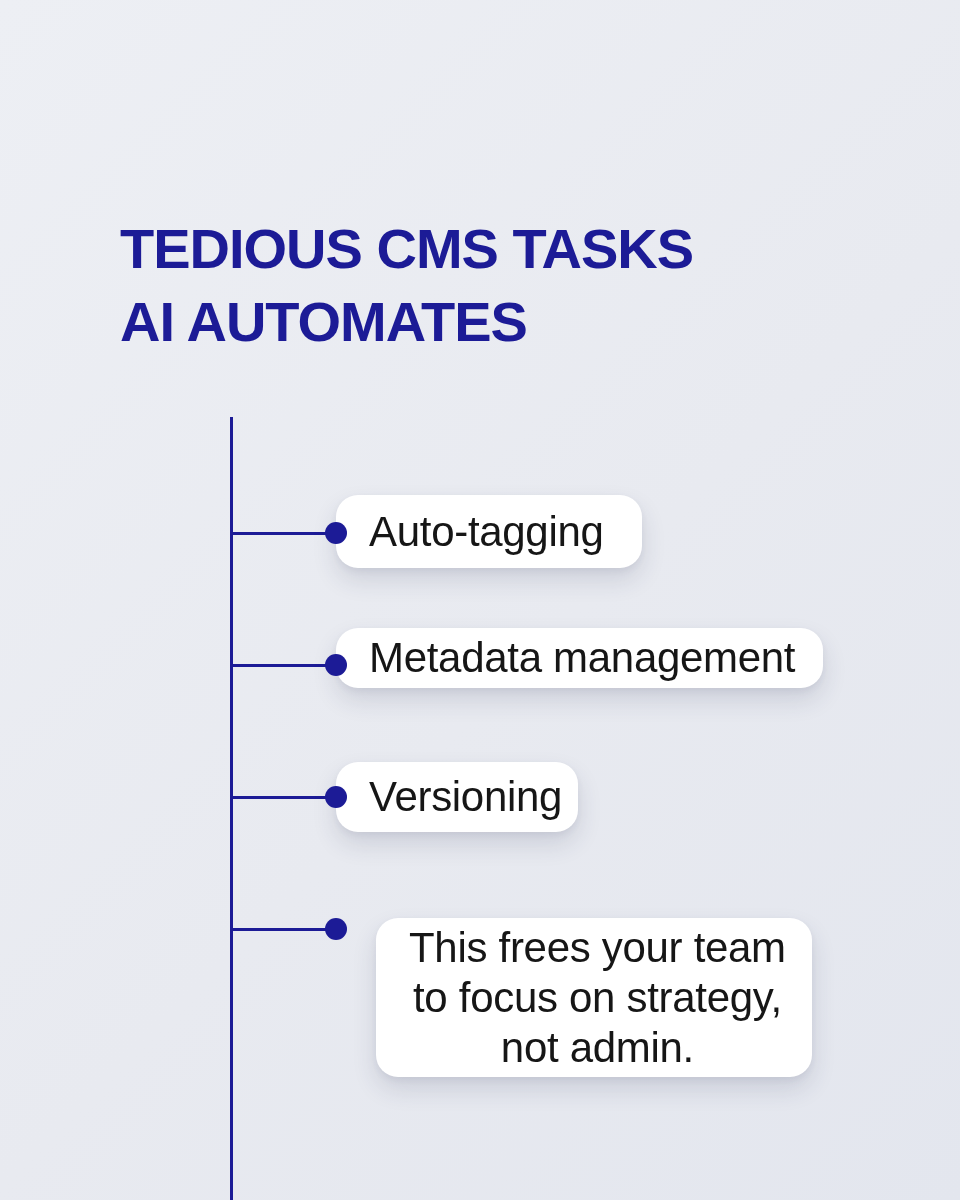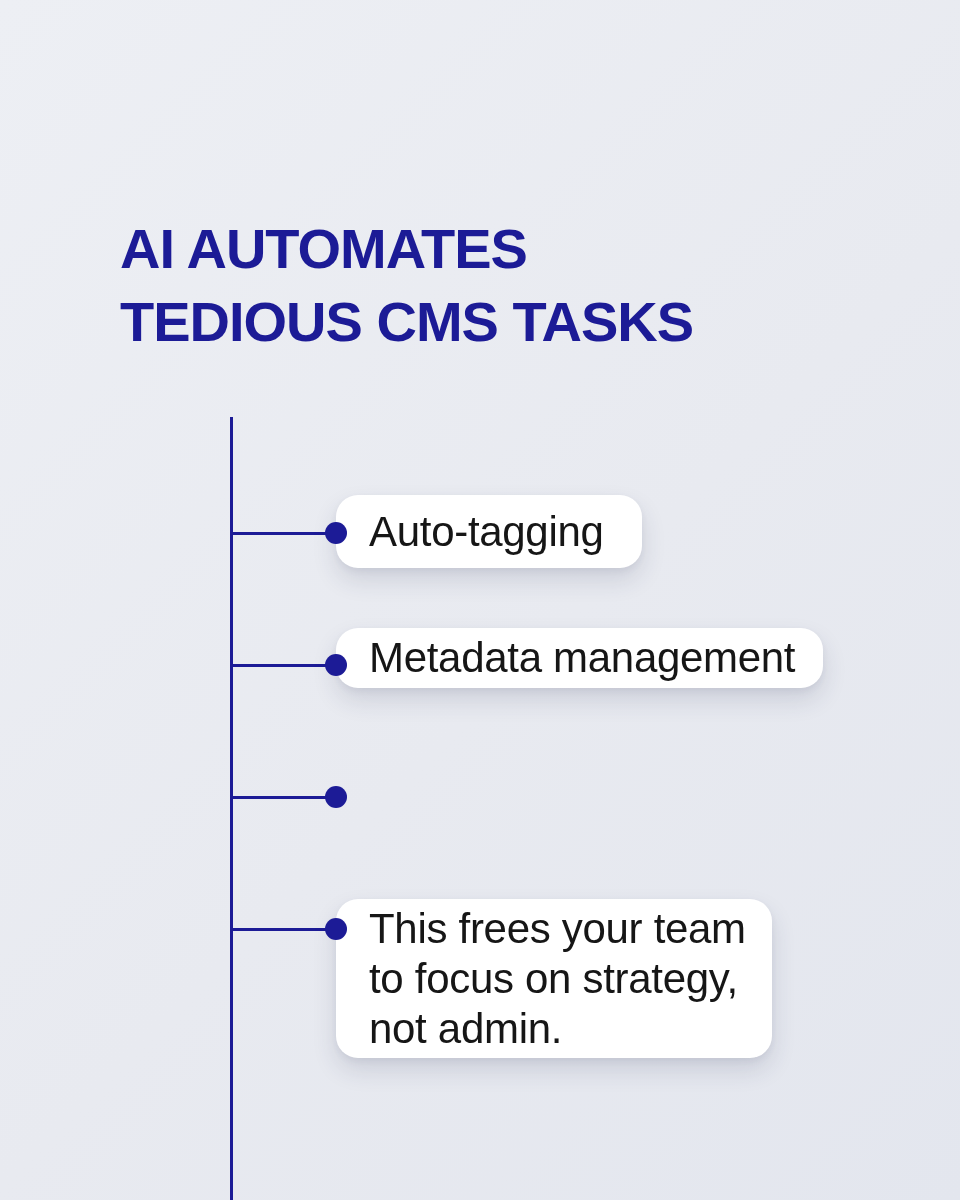--- a/index.html
+++ b/index.html
@@ -83,52 +83,56 @@
   }
   .card .card-label {
     display: block;
     padding-left: 33px;
     padding-right: 24px;
     font-size: 42px;
     line-height: 50px;
     color: var(--card-text);
     white-space: pre-line;
     letter-spacing: -0.3px;
+    text-align: center;
   }
   .card.n1 { top: 495px; width: 306px; height: 73px; }
   .card.n2 { top: 628px; width: 487px; height: 60px; }
   .card.n3 { top: 762px; width: 242px; height: 70px; }
-  .card.n4 { top: 899px; width: 436px; height: 159px; }
+  .card.n4 { top: 918px; width: 436px; height: 159px; margin-left: 40px; }
 </style>
 </head>
 <body>
 
 <div class="canvas">
 
   <header class="title">
+    <div>TEDIOUS CMS TASKS</div>
     <div>AI AUTOMATES</div>
-    <div>TEDIOUS CMS TASKS</div>
   </header>
 
   <div class="vline"></div>
 
   <div class="connector n1"></div>
   <div class="dot n1"></div>
   <div class="card n1">
     <span class="card-label">Auto-tagging</span>
   </div>
 
   <div class="connector n2"></div>
   <div class="dot n2"></div>
   <div class="card n2">
     <span class="card-label">Metadata management</span>
   </div>
 
   <div class="connector n3"></div>
   <div class="dot n3"></div>
+  <div class="card n3">
+    <span class="card-label">Versioning</span>
+  </div>
 
   <div class="connector n4"></div>
   <div class="dot n4"></div>
   <div class="card n4">
     <span class="card-label">This frees your team
 to focus on strategy,
 not admin.</span>
   </div>
 
 </div>

